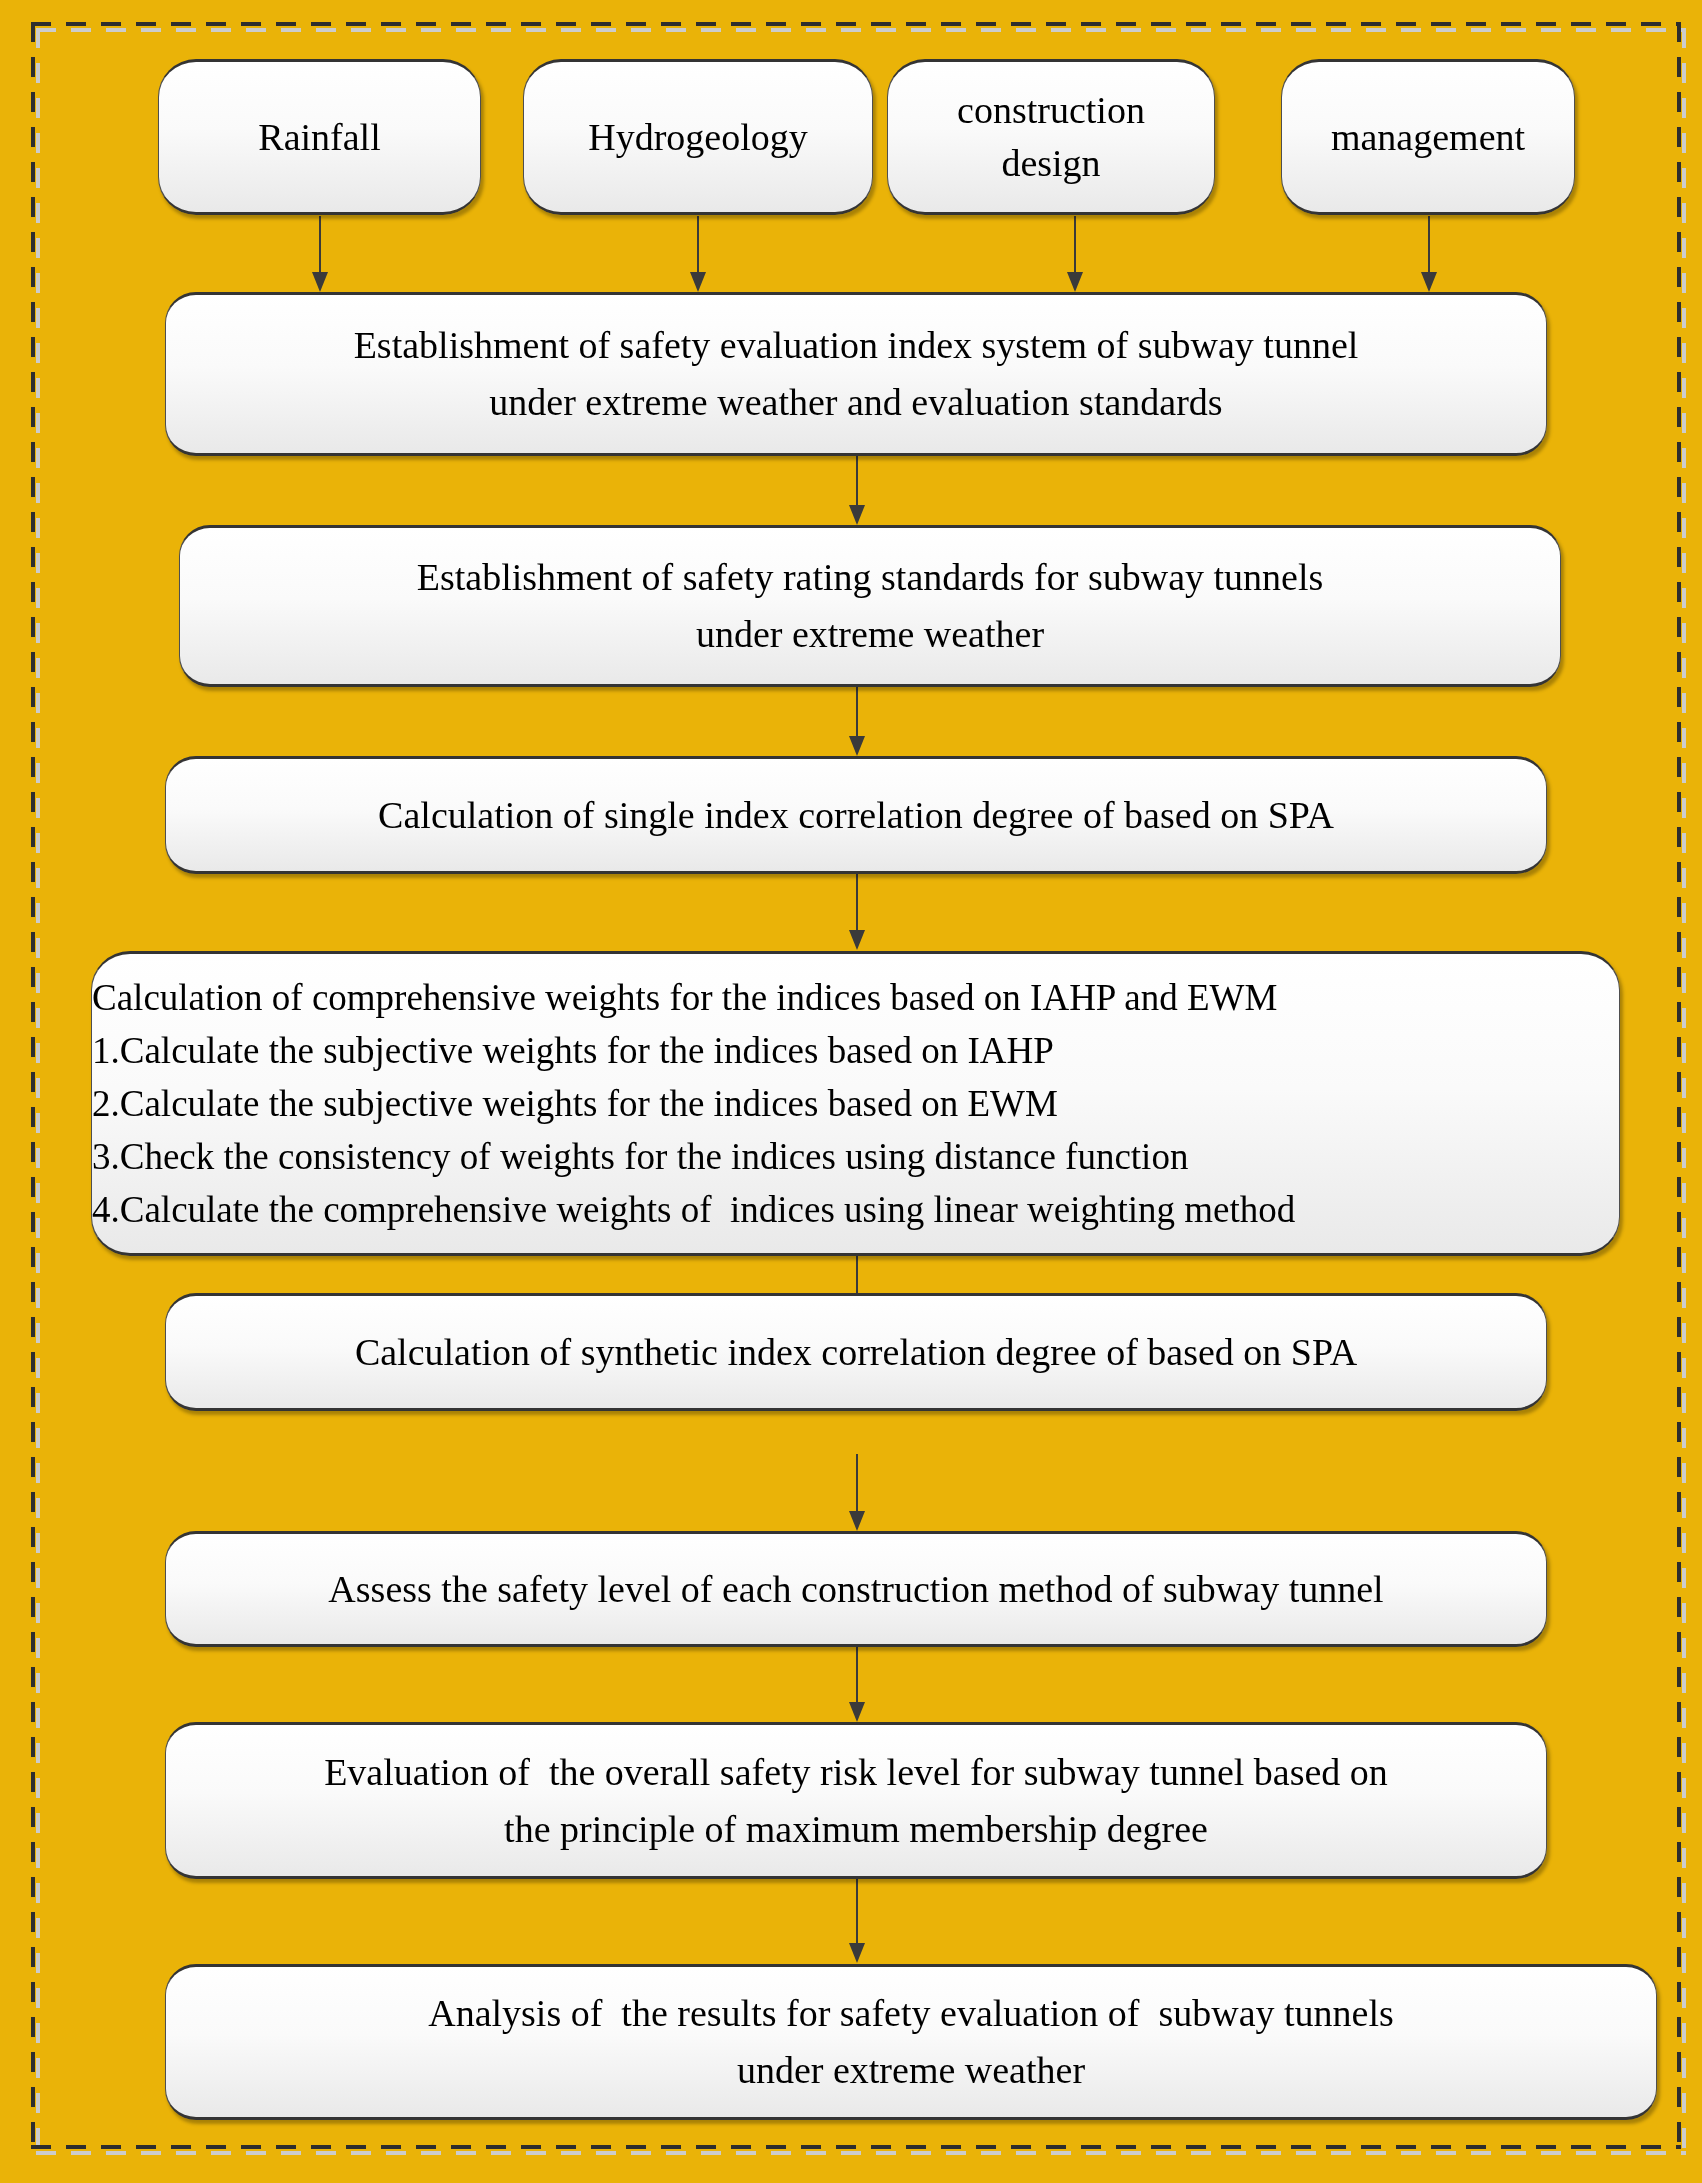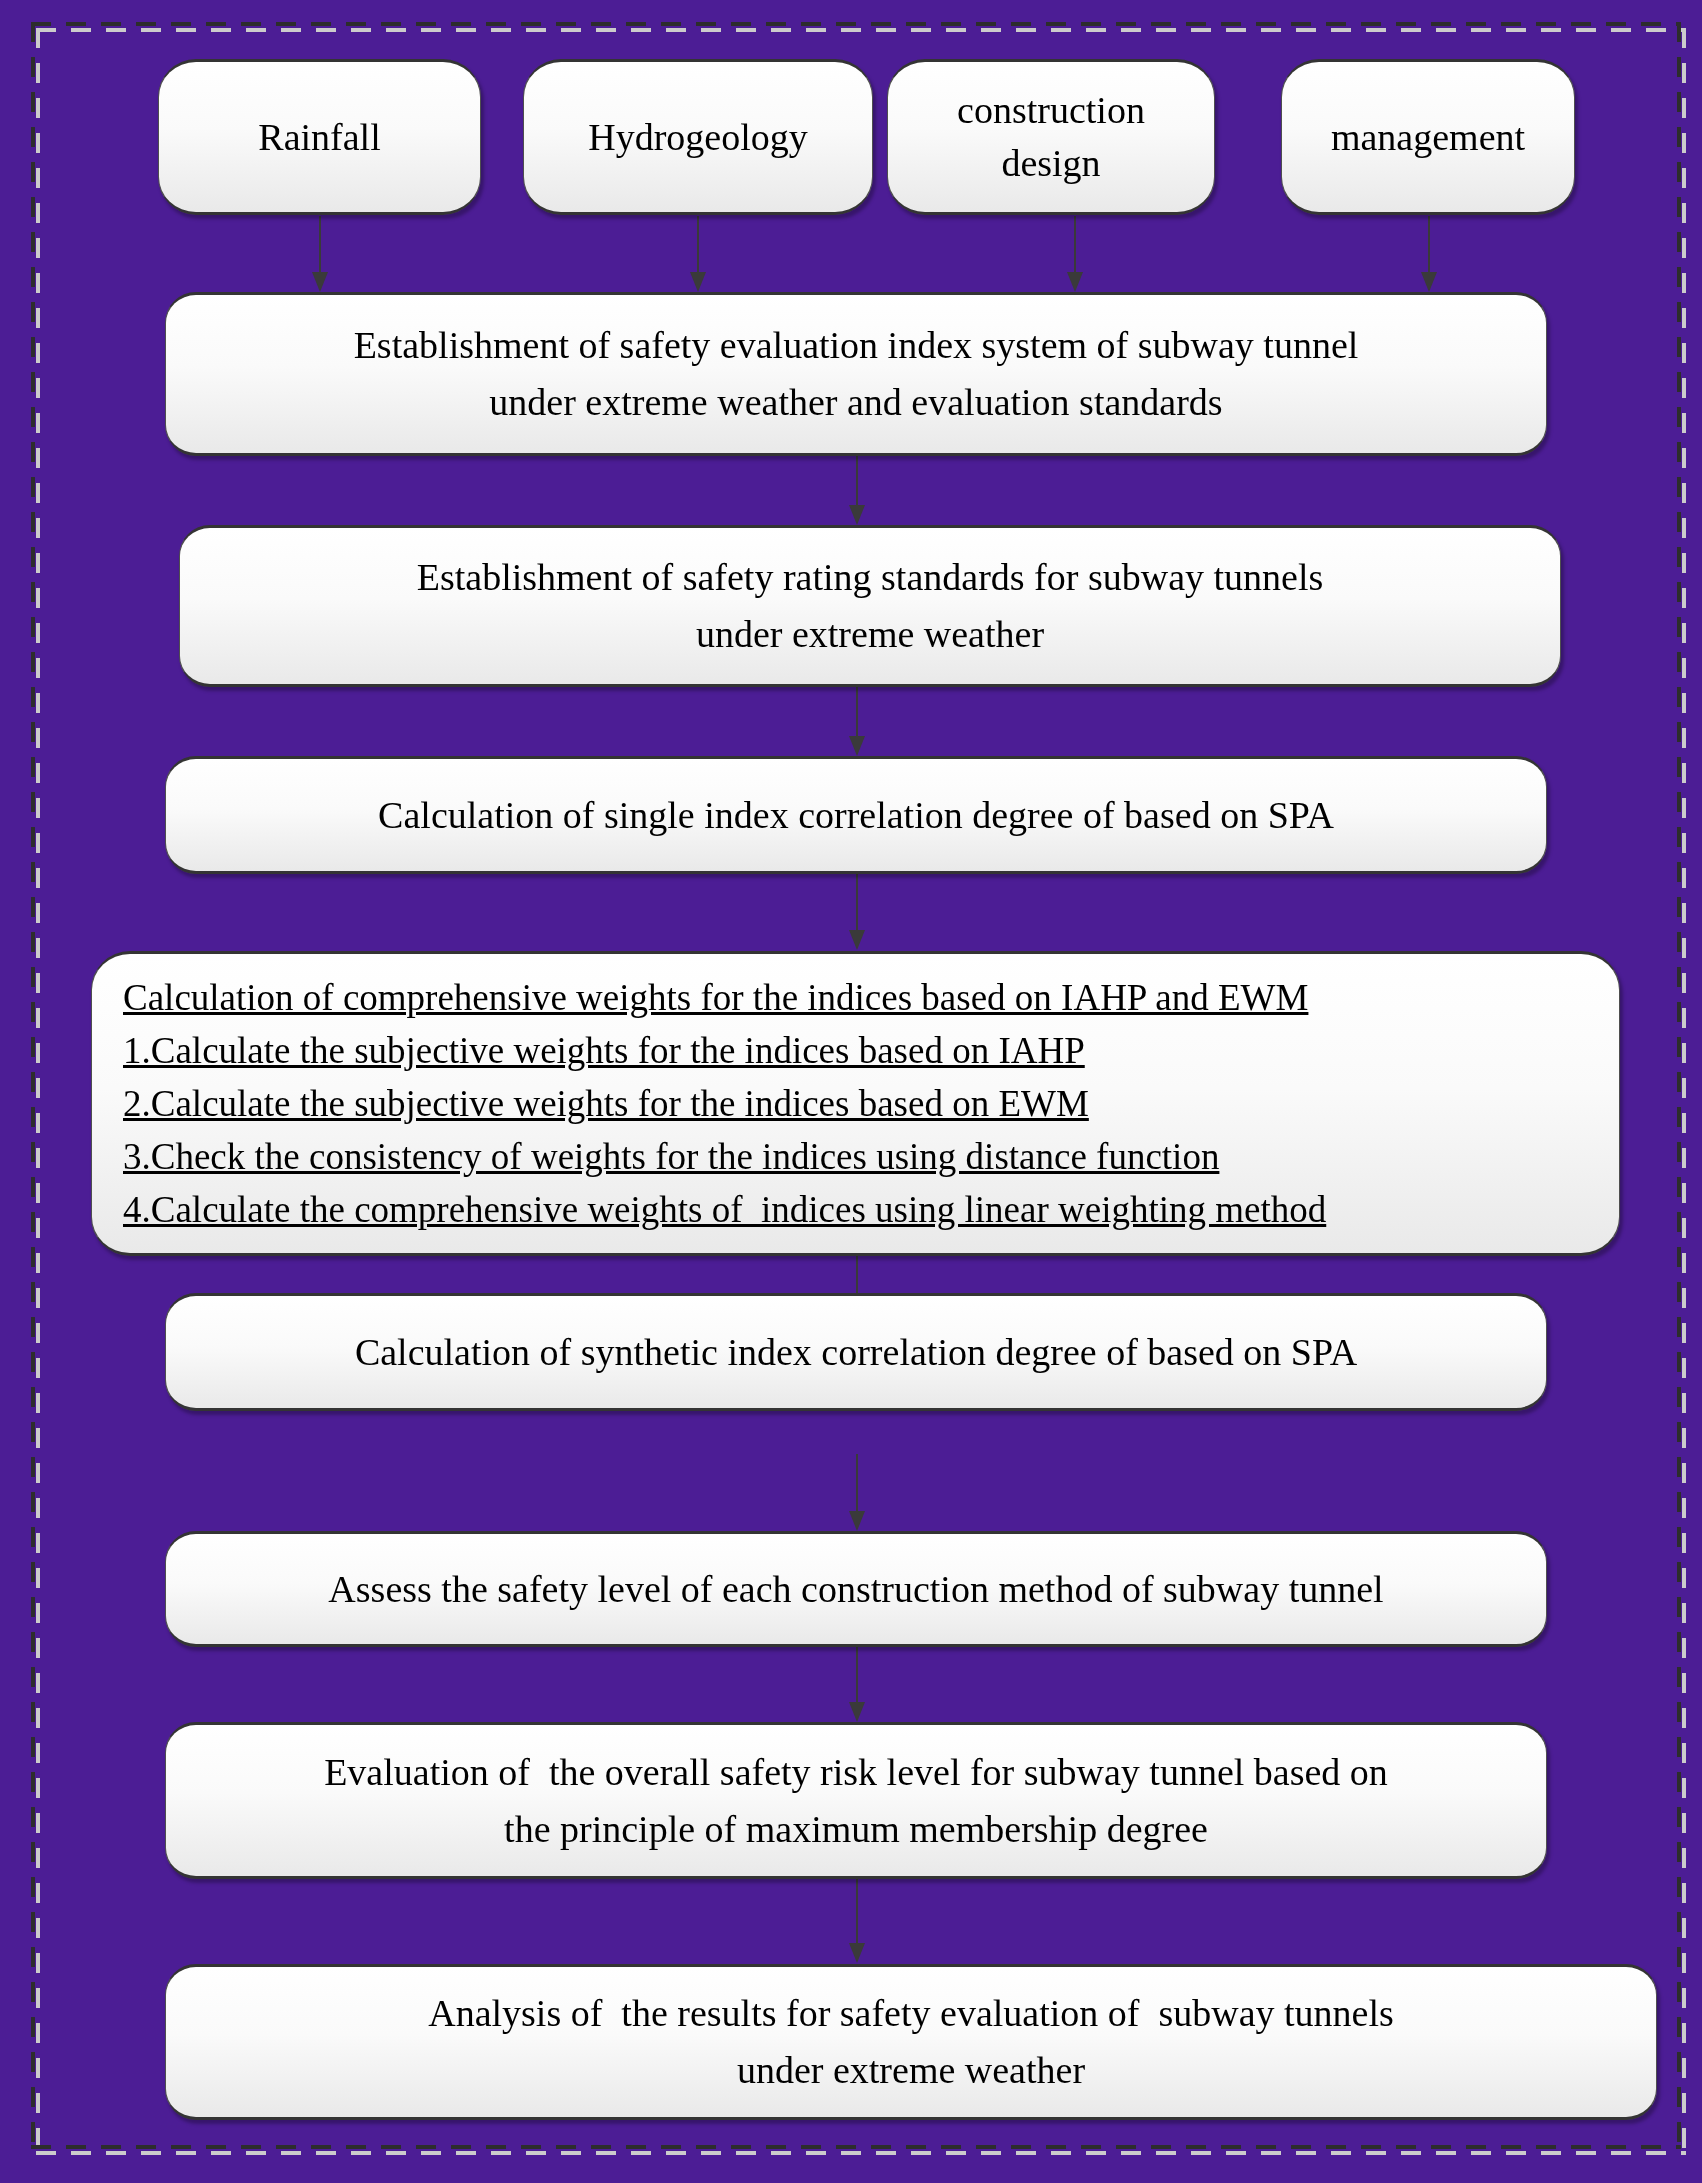--- a/index.html
+++ b/index.html
@@ -1,18 +1,18 @@
 <!DOCTYPE html>
 <html style="font-size:10.8px"><head>
 <meta charset="utf-8">
 <style>
   html, body { margin: 0; padding: 0; background: #ffffff; }
   body { width: 1703px; height: 2183px; position: relative; font-family: "Liberation Serif", "DejaVu Serif", serif; color: #000; }
 
-  .canvas { position: absolute; left: 0; top: 0; width: 1703px; height: 2183px; background: #4c1d95; overflow: hidden; }
+  .canvas { position: absolute; left: 0; top: 0; width: 1703px; height: 2183px; background: #eab308; overflow: hidden; }
 
   
   .frame, .frame-shadow { position: absolute; background-repeat: no-repeat; pointer-events: none; }
   .frame {
     left: 31px; top: 22px; width: 1650px; height: 2127px;
     background-image:
       repeating-linear-gradient(90deg,  #2d2d2d 0 20px, transparent 20px 35px),
       repeating-linear-gradient(90deg,  #2d2d2d 0 20px, transparent 20px 35px),
       repeating-linear-gradient(180deg, #2d2d2d 0 20px, transparent 20px 35px),
       repeating-linear-gradient(180deg, #2d2d2d 0 20px, transparent 20px 35px);
@@ -42,24 +42,23 @@
     box-shadow: 2.7px 4px 3.4px rgba(0,0,0,0.28);
     display: flex; flex-direction: column; justify-content: center; align-items: center;
     font-size: 38px; line-height: 57px; text-align: center;
     z-index: 3;
     box-sizing: border-box;
   }
   .node .line { white-space: pre; }
   .node--input { line-height: 53px; border-radius: 38px; }
   .node--big {
     align-items: flex-start; text-align: left;
-    padding-left: 31px; padding-right: 6.7px;
+    padding-right: 6.7px;
     font-size: 37px; line-height: 53px;
     border-radius: 39px;
-    text-decoration: underline;
   }
 
   .arrow { position: absolute; width: 19px; z-index: 2; }
   .arrow .shaft { position: absolute; left: 50%; transform: translateX(-50%); top: 0; bottom: 16px; width: 2px; background: #3a3a3a; }
   .arrow .head  { position: absolute; left: 50%; transform: translateX(-50%); bottom: 0; width: 0; height: 0;
                   border-left: 8px solid transparent; border-right: 8px solid transparent; border-top: 20px solid #3a3a3a; }
 </style>
 </head>
 <body>
 

